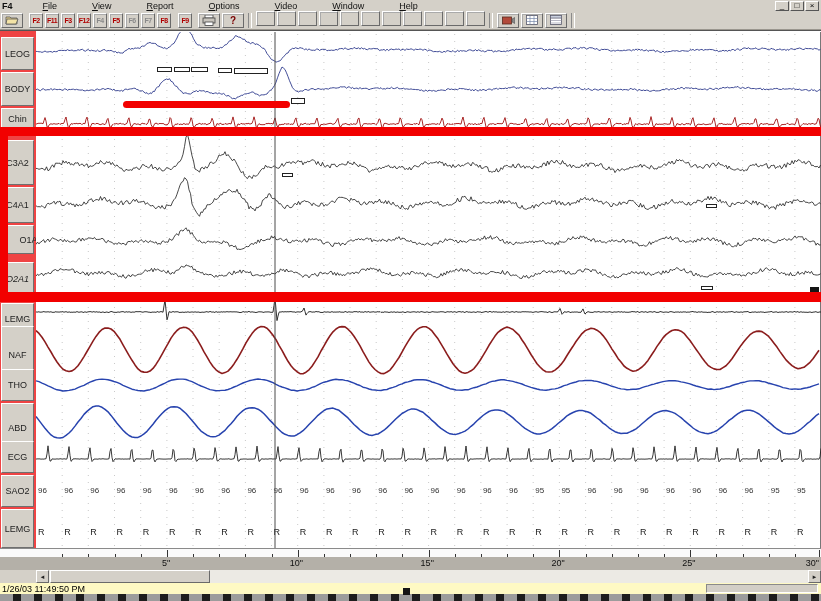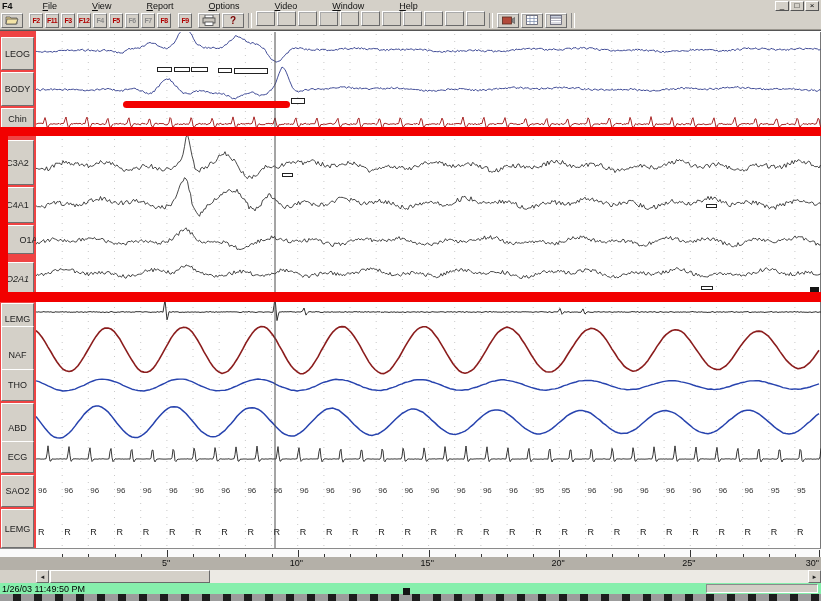--- a/index.html
+++ b/index.html
@@ -62,21 +62,21 @@
   #hscroll{position:absolute;left:36px;top:570px;width:785px;height:13px;background:#eceae4;}
   .sbtn{position:absolute;top:0;width:13px;height:13px;background:#d4d0c8;border:1px solid;
         border-color:#fff #6a6a6a #6a6a6a #fff;box-sizing:border-box;font-size:6px;line-height:10px;
         text-align:center;color:#222;padding:0;font-family:"Liberation Sans",sans-serif;}
   #sb-left{left:0;}
   #sb-right{right:0;}
   #sb-thumb{position:absolute;left:14px;top:0;width:160px;height:13px;background:#d4d0c8;
             border:1px solid;border-color:#fff #6a6a6a #6a6a6a #fff;box-sizing:border-box;}
 
   
-  #statusbar{position:absolute;left:0;top:583px;width:821px;height:11px;background:#86efac;
+  #statusbar{position:absolute;left:0;top:583px;width:821px;height:11px;background:#fef9c3;
              font-size:9px;color:#000;}
   #status-datetime{position:absolute;left:2px;top:1px;}
   #status-panel{position:absolute;right:3px;top:1px;width:112px;height:9px;background:#d2cec6;
                 border:1px solid;border-color:#8a8a8a #fff #fff #8a8a8a;box-sizing:border-box;}
   #bottom-strip{position:absolute;left:0;top:594px;width:821px;height:7px;
                 background:repeating-linear-gradient(90deg,#9c9c9c 0 13px,#1d1d1d 13px 21px);}
 </style>
 </head>
 <body>
 

